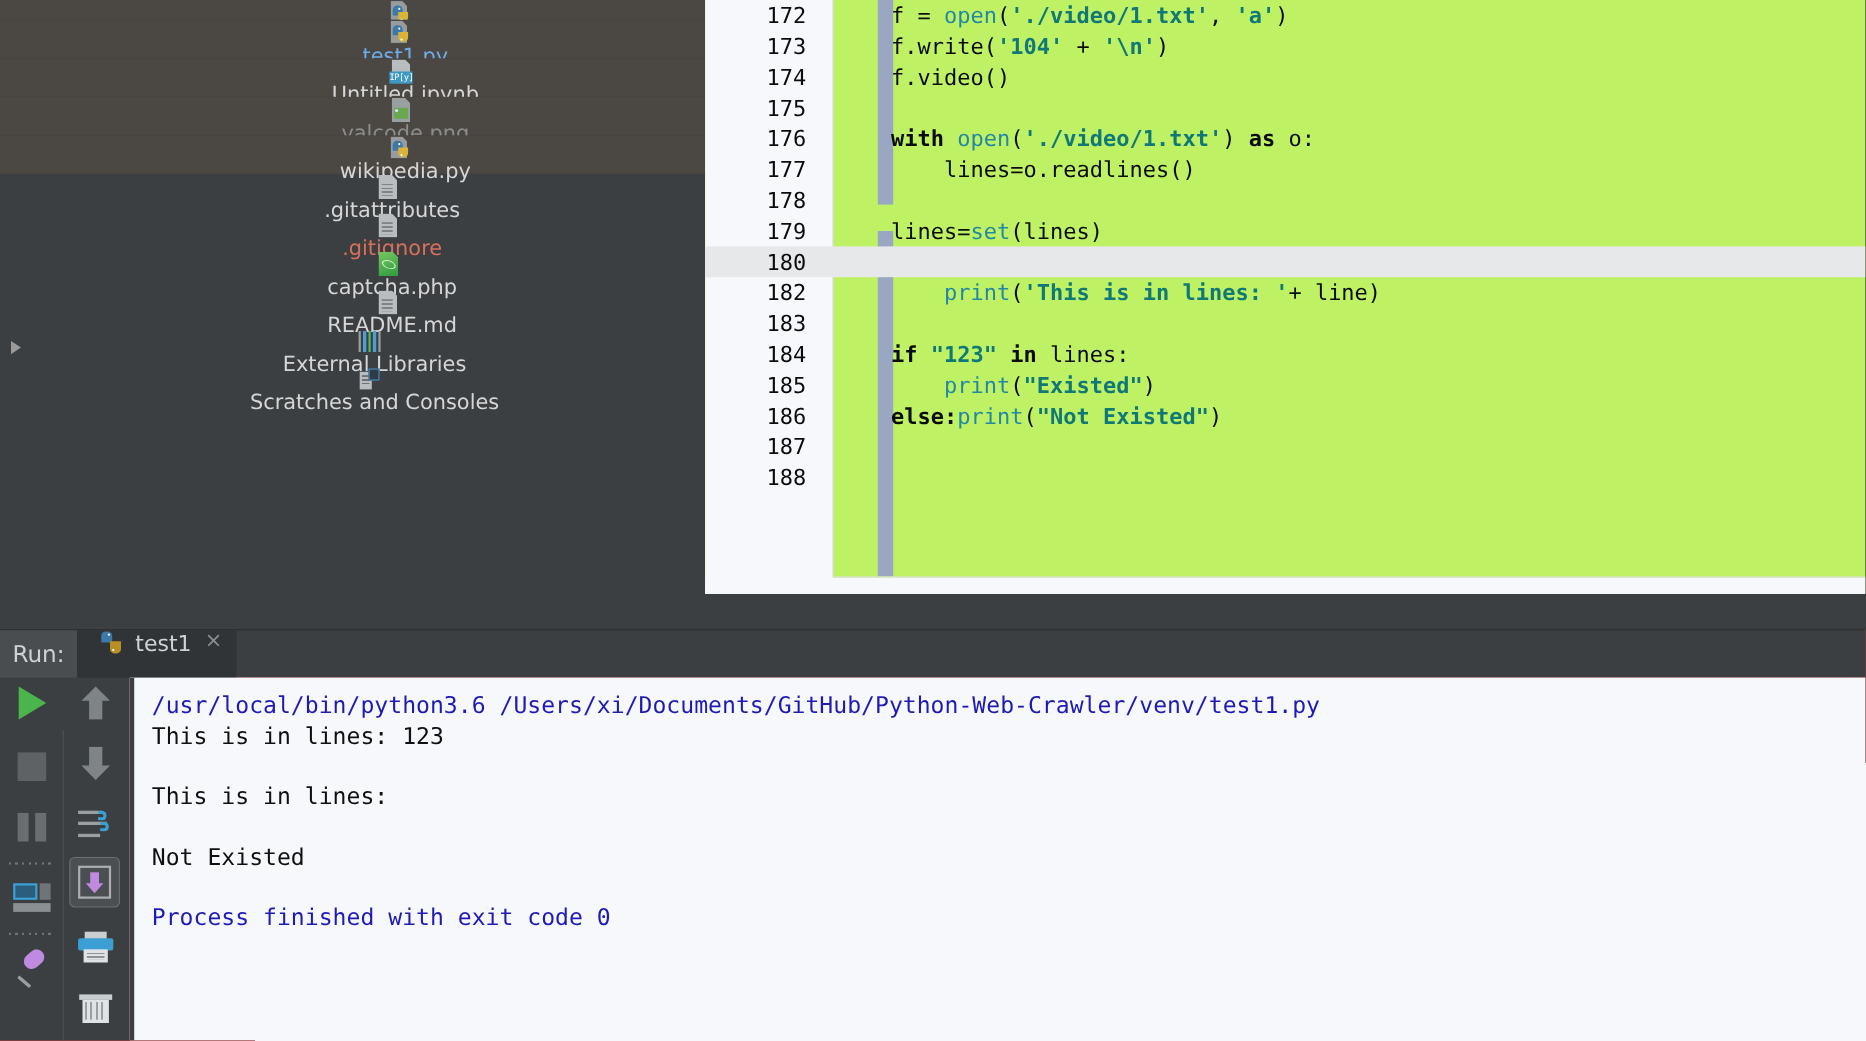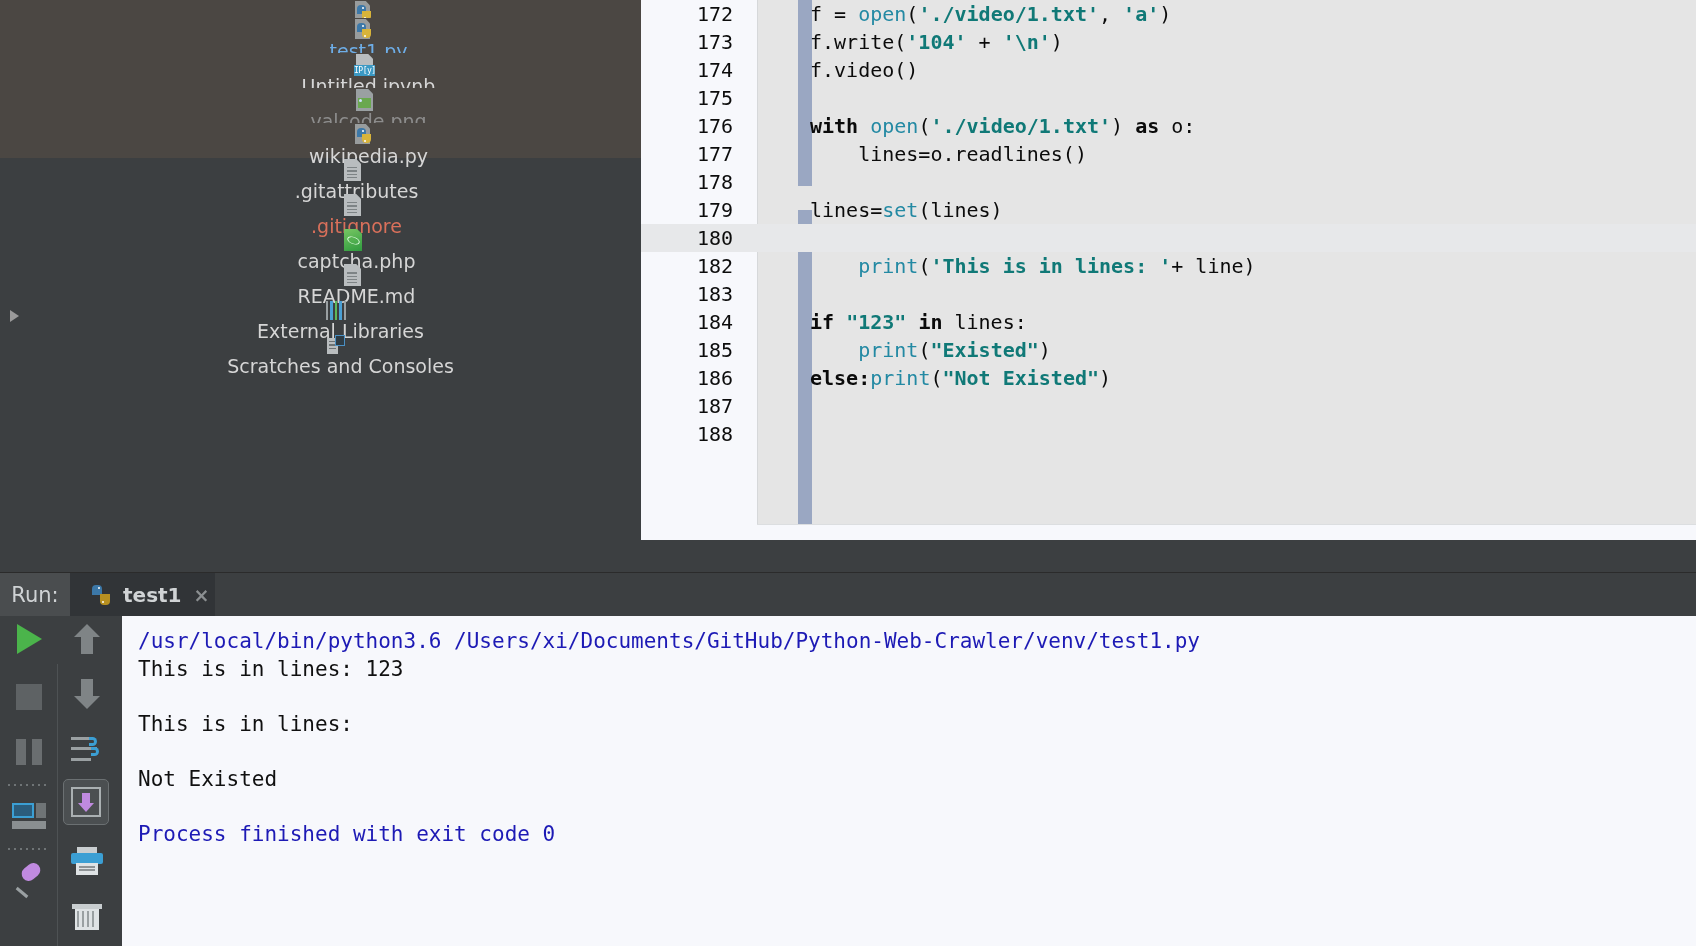--- a/index.html
+++ b/index.html
@@ -114,21 +114,21 @@
     width: 0; height: 0;
     border-left: 9px solid #9a9a9a;
     border-top: 6px solid transparent;
     border-bottom: 6px solid transparent;
   }
 
   
   #editor {
     position: absolute; left: 641px; top: 0;
     width: 1055px; height: 540px;
-    background: #e5e5e5;
+    background: #bef264;
     overflow: hidden;
   }
   #gutter {
     position: absolute; left: 0; top: 0;
     width: 116px; height: 540px;
     background: #f7f8fc;
   }
   #gutter-divider {
     position: absolute; left: 116px; top: 0;
     width: 1px; height: 524px;
@@ -207,23 +207,22 @@
     background: #4a4d4f;
   }
   #run-label {
     color: #cfd2d4; font-size: 21px;
     font-family: "DejaVu Sans", sans-serif;
   }
   #run-tab {
     position: absolute; left: 70px; top: 0;
     width: 145px; height: 44px;
     background: #313437;
-    display: flex; align-items: center;
+    display: flex; align-items: flex-start;
     padding-left: 22px;
-    font-weight: bold;
   }
   #run-tab .tabico { position:relative; width:21px;height:22px;margin-right:10px;}
   #run-tab .tabico .pb {
     position: absolute; left: 0; top: 1px; width: 10px; height: 10px;
     background: #3c78a8; border-radius: 4px 4px 0 0;
   }
   #run-tab .tabico .pb:before{content:"";position:absolute;left:5.5px;top:2px;width:2px;height:2px;background:#fff;border-radius:50%;}
   #run-tab .tabico .py2 {
     position: absolute; left: 8px; top: 10px; width: 10px; height: 11px;
     background: #b79021; border-radius: 0 0 4px 4px;

